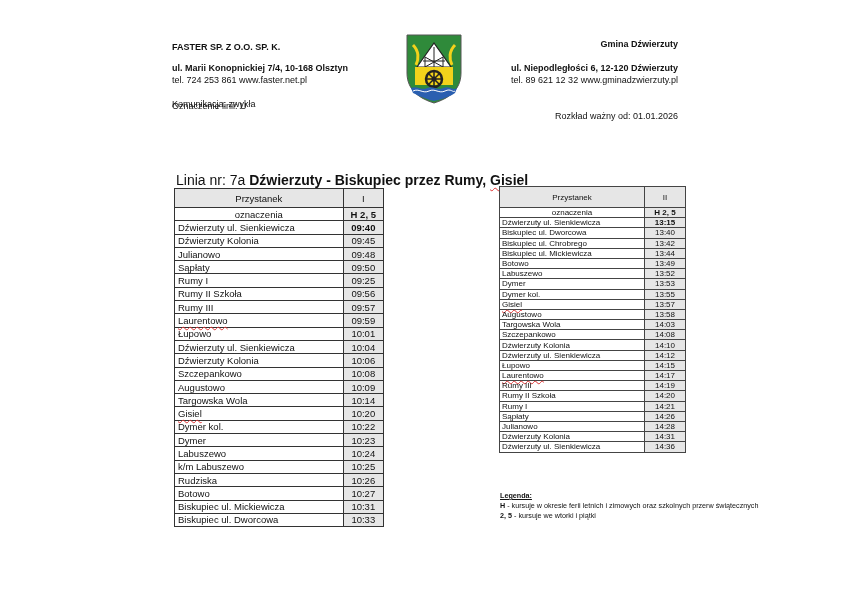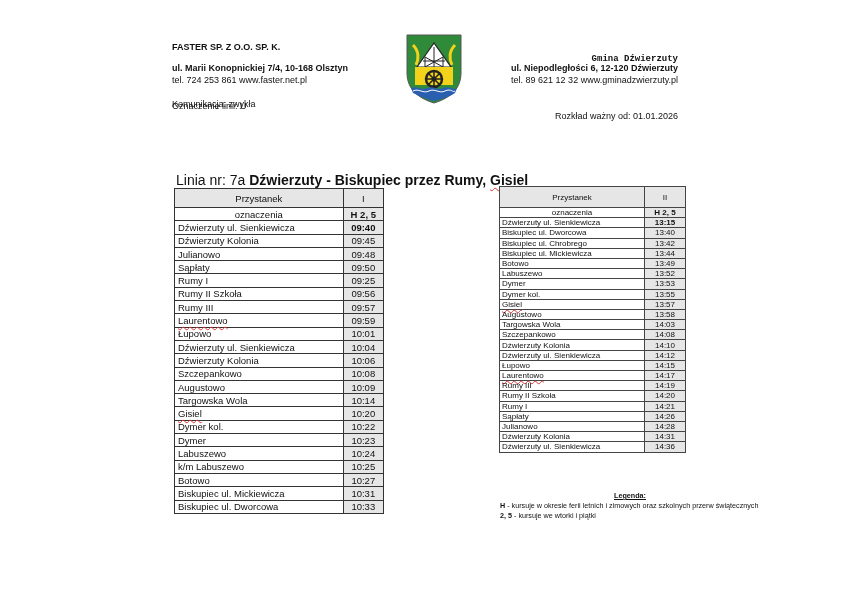--- a/index.html
+++ b/index.html
@@ -55,21 +55,21 @@
 
     <circle cx="29" cy="46" r="8" fill="none" stroke="#222" stroke-width="2.5"></circle>
     <circle cx="29" cy="46" r="2.5" fill="#222"></circle>
     <path d="M29 37 V55 M20 46 H38 M23 40 L35 52 M35 40 L23 52" stroke="#222" stroke-width="1.5"></path>
 
     <path d="M6 55 C12 52 16 58 22 55 C28 52 32 58 38 55 C44 52 48 58 52 55 L50 60 C44 64 38 66 29 68 C20 66 12 62 8 60 Z" fill="#2a5fb0"></path>
     <path d="M8 58 C14 55 18 61 24 58 C30 55 34 61 40 58 C46 55 48 60 50 58" stroke="#ffffff" stroke-width="1" fill="none"></path>
   </svg>
 </div>
 
-<div class="abs hdr bold right" style="right:170px; top:53px;font-family:Liberation Mono, monospace;">Gmina Dźwierzuty</div>
+<div class="abs hdr bold right" style="right:170px; top:38px;">Gmina Dźwierzuty</div>
 <div class="abs hdr bold right" style="right:170px; top:62px;">ul. Niepodległości 6, 12-120 Dźwierzuty</div>
 <div class="abs hdr right" style="right:170px; top:74px;">tel. 89 621 12 32 www.gminadzwierzuty.pl</div>
 <div class="abs hdr right" style="right:170px; top:110px;">Rozkład ważny od: 01.01.2026</div>
 
 <div class="abs" style="left:176px; top:172px; font-size:14px; white-space:nowrap;">
   <span>Linia nr: 7a </span><span class="bold">Dźwierzuty - Biskupiec przez Rumy, </span><span class="bold spell">Gisiel</span>
 </div>
 
 <table class="abs t1">
   <tbody id="t1body">
@@ -151,20 +151,24 @@
       </tr>
       <tr>
         <td class="name"><span>Labuszewo</span></td>
         <td class="time">10:24</td>
       </tr>
       <tr>
         <td class="name"><span>k/m Labuszewo</span></td>
         <td class="time">10:25</td>
       </tr>
       <tr>
+        <td class="name"><span>Rudziska</span></td>
+        <td class="time">10:26</td>
+      </tr>
+      <tr>
         <td class="name"><span>Botowo</span></td>
         <td class="time">10:27</td>
       </tr>
       <tr>
         <td class="name"><span>Biskupiec ul. Mickiewicza</span></td>
         <td class="time">10:31</td>
       </tr>
       <tr>
         <td class="name"><span>Biskupiec ul. Dworcowa</span></td>
         <td class="time">10:33</td>
@@ -271,16 +275,16 @@
         <td class="time">14:31</td>
       </tr>
       <tr>
         <td class="name"><span>Dźwierzuty ul. Sienkiewicza</span></td>
         <td class="time">14:36</td>
       </tr>
     </tbody>
 </table>
 
 <div class="abs legend">
-  <div class="bold" style="text-decoration:underline;text-align:center;">Legenda:</div>
+  <div class="bold" style="text-decoration:underline;">Legenda:</div>
   <div><span class="bold">H</span><span> - kursuje w okresie ferii letnich i zimowych oraz szkolnych przerw świątecznych</span></div>
   <div><span class="bold">2, 5</span><span> - kursuje we wtorki i piątki</span></div>
 </div>
 
 </body></html>

